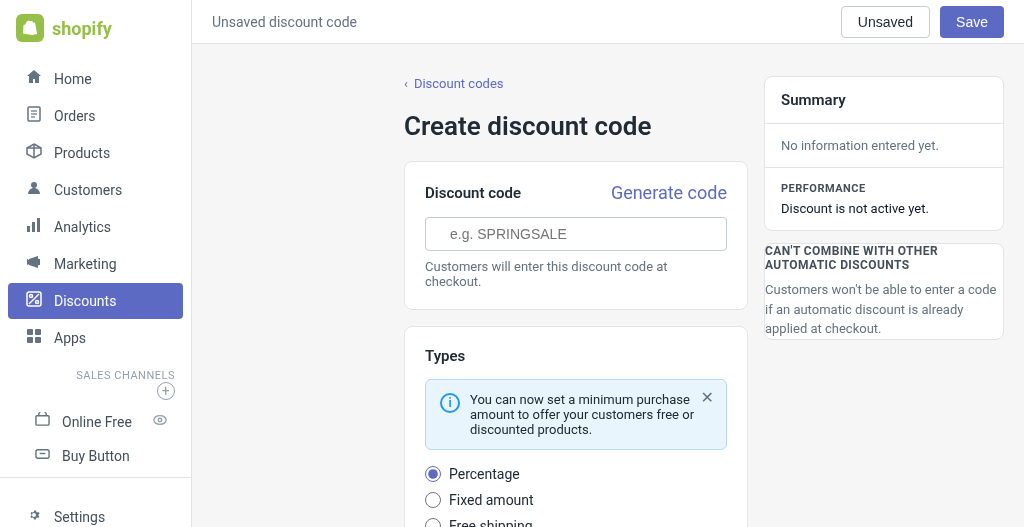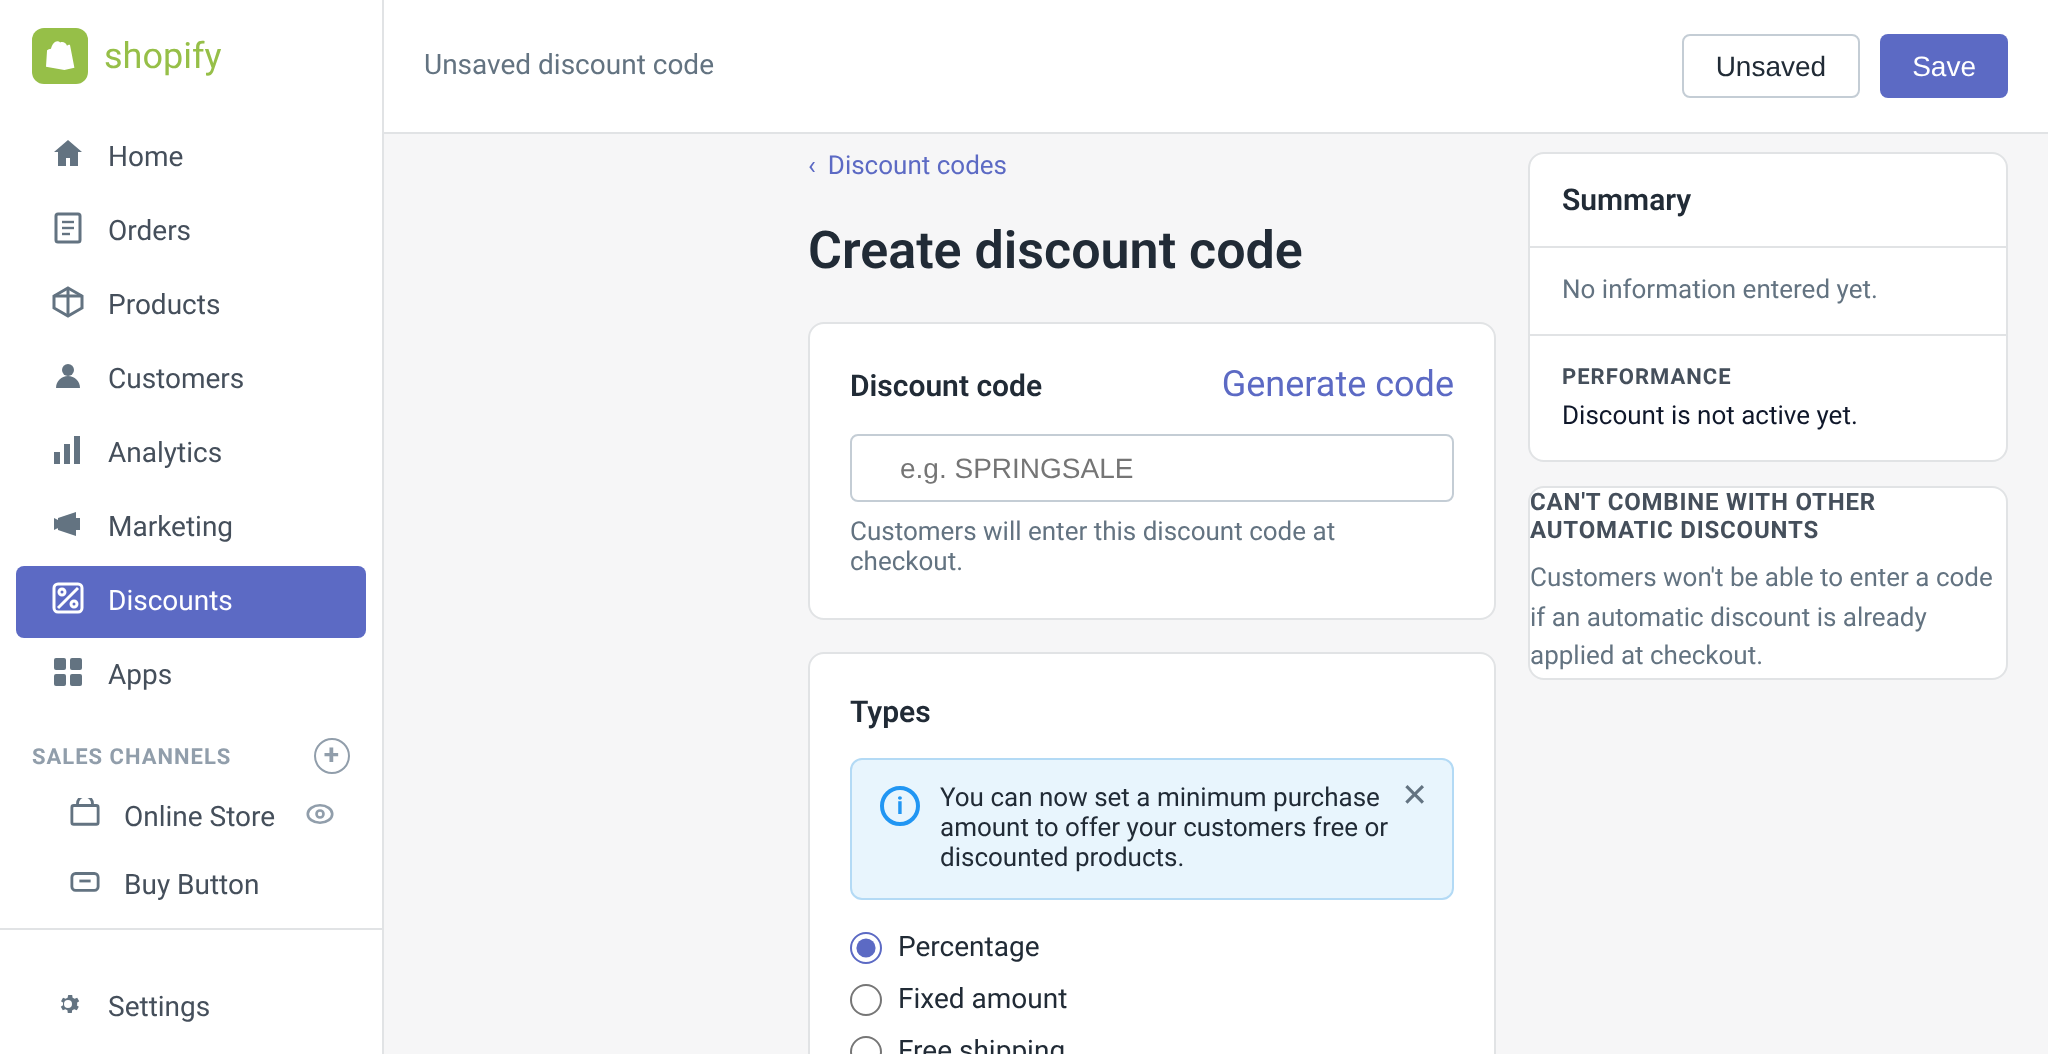--- a/index.html
+++ b/index.html
@@ -14,21 +14,21 @@
       flex-direction: column;
       flex-shrink: 0;
       height: 100%;
       overflow-y: auto;
     }
     .sidebar-logo {
       display: flex;
       align-items: center;
       gap: 8px;
       padding: 14px 16px;
-      font-weight: 400;
+      font-weight: 700;
       font-size: 18px;
       color: #96bf48;
     }
     .sidebar-logo-icon {
       width: 28px;
       height: 28px;
     }
     .sidebar-nav { flex: 1; padding: 4px 0; }
     .sidebar-item {
       display: flex;
@@ -41,27 +41,28 @@
       margin: 1px 8px;
       font-size: 14px;
     }
     .sidebar-item.active { background: #5c6ac4; color: #fff; }
     .sidebar-item.active .nav-icon { color: #fff; }
     .nav-icon { font-size: 16px; width: 20px; text-align: center; color: #637381; }
     .sidebar-item.active .nav-icon { color: #fff; }
 
     .sidebar-section-header {
       display: flex;
-      align-items: center;
+      align-items: flex-end;
       justify-content: space-between;
       padding: 12px 16px 4px 16px;
       font-size: 11px;
-      font-weight: 700;
+      font-weight: 400;
       color: #919eab;
       letter-spacing: 0.5px;
+      flex-direction: column;
     }
     .sidebar-section-add {
       width: 18px;
       height: 18px;
       border-radius: 50%;
       border: 1.5px solid #919eab;
       display: flex;
       align-items: center;
       justify-content: center;
       font-size: 14px;
@@ -80,21 +81,21 @@
       margin: 1px 8px;
       border-radius: 4px;
     }
 
     
     #topbar {
       position: absolute;
       left: 192px;
       top: 0;
       right: 0;
-      height: 67px;
+      height: 44px;
       background: #fff;
       border-bottom: 1px solid #e1e3e5;
       display: flex;
       align-items: center;
       justify-content: space-between;
       padding: 0 20px;
       z-index: 10;
     }
     .topbar-title {
       font-size: 14px;
@@ -341,21 +342,21 @@
       <span>SALES CHANNELS</span>
       <div class="sidebar-section-add">+</div>
     </div>
     <div class="sidebar-sub-item">
       <span class="nav-icon">
         <svg width="15" height="15" viewBox="0 0 16 16" fill="none" stroke="#637381" stroke-width="1.5">
             <rect x="1" y="4" width="14" height="10" rx="1"></rect>
             <path d="M4 4V3a4 4 0 018 0v1"></path>
           </svg>
       </span>
-      <span>Online Store</span>
+      <span>Online Free</span>
       <span style="margin-left:auto;color:#919eab;">
         <svg width="14" height="14" viewBox="0 0 16 16" fill="none" stroke="currentColor" stroke-width="1.5">
             <ellipse cx="8" cy="8" rx="7" ry="5"></ellipse>
             <circle cx="8" cy="8" r="2"></circle>
           </svg>
       </span>
     </div>
     <div class="sidebar-sub-item">
       <span class="nav-icon">
         <svg width="15" height="15" viewBox="0 0 16 16" fill="none" stroke="#637381" stroke-width="1.5">

